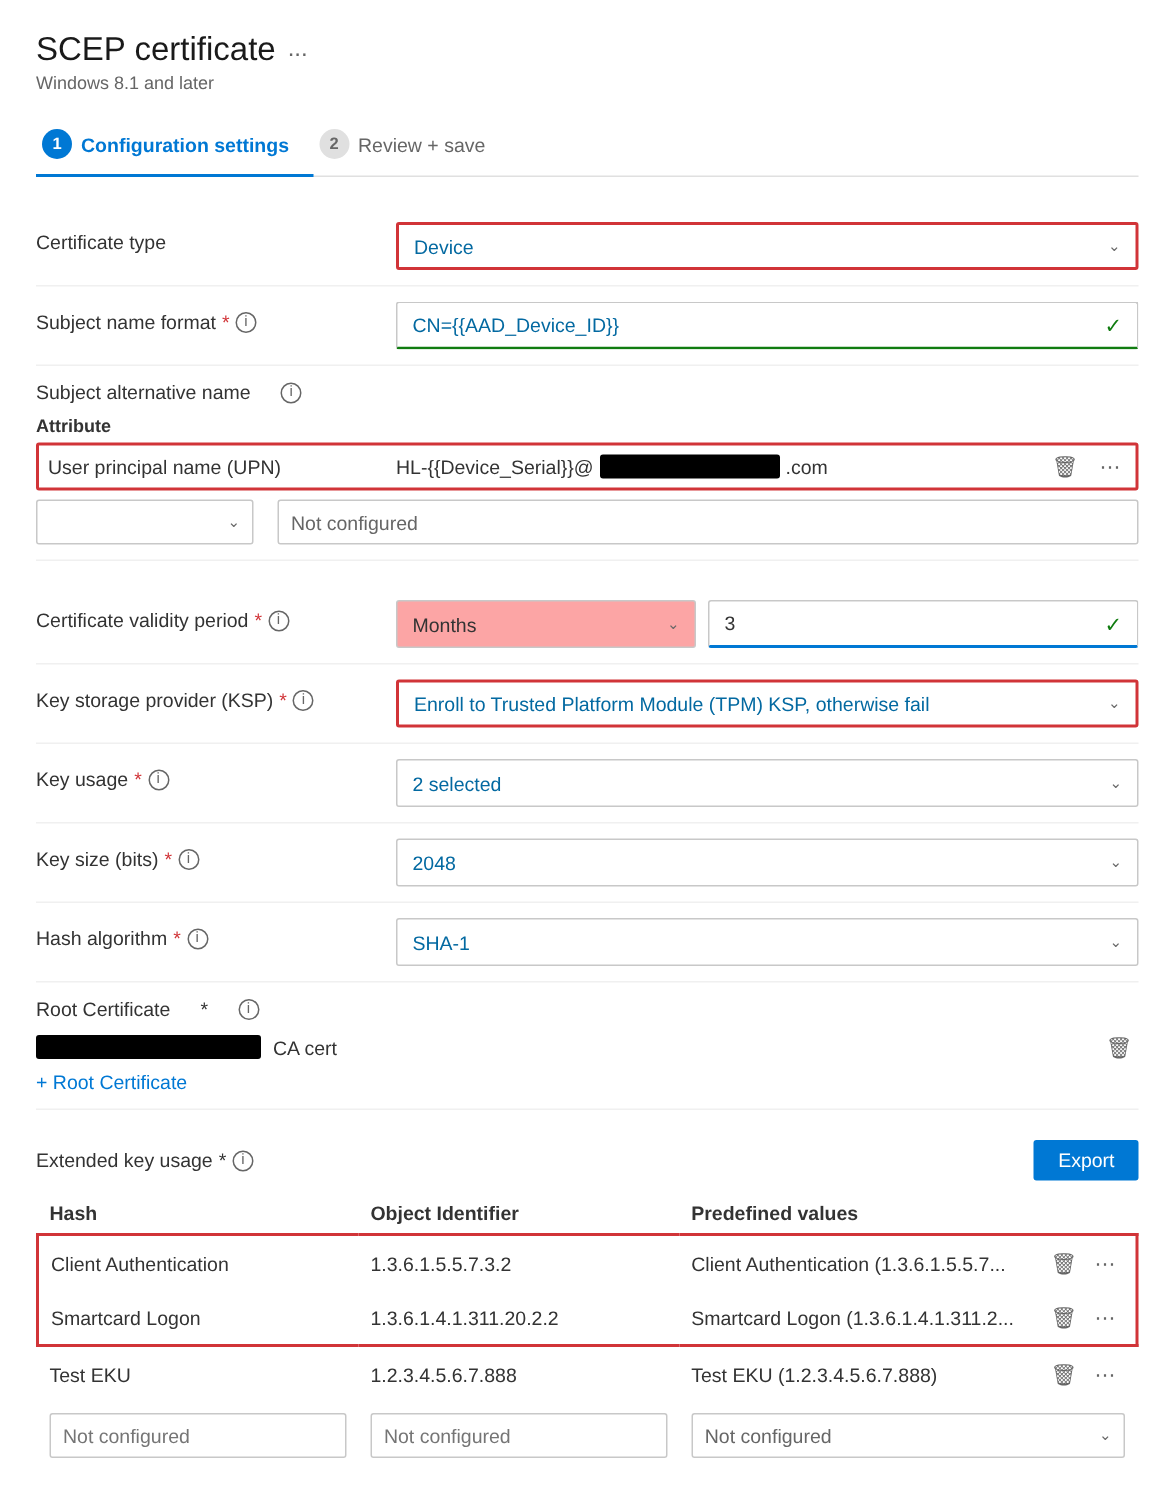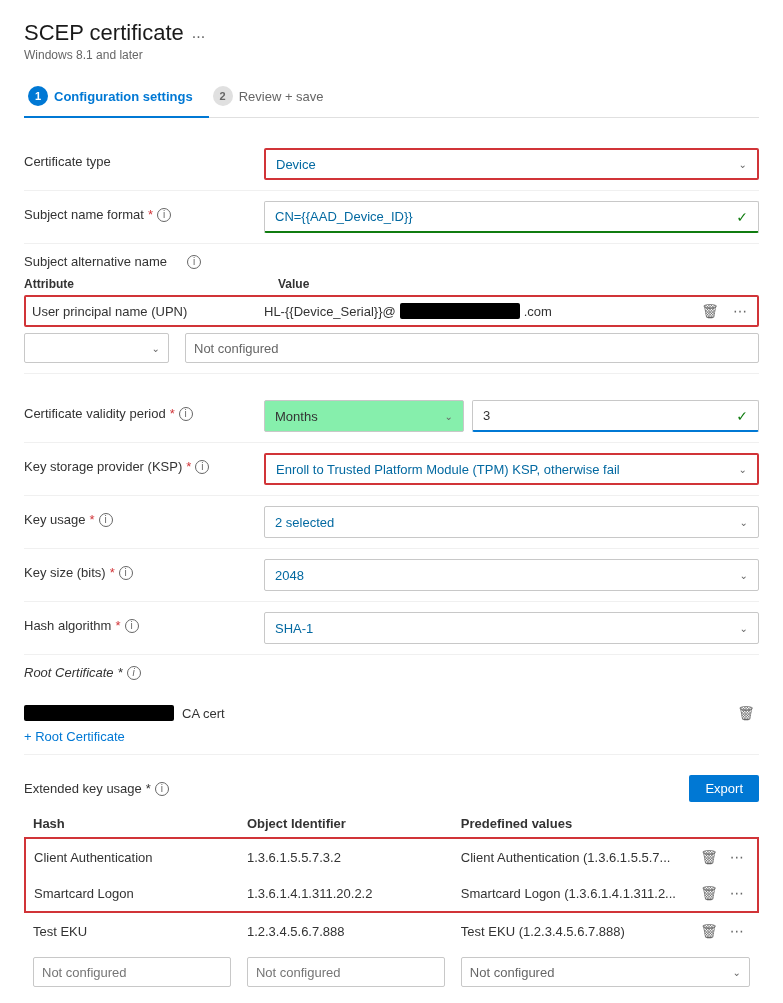--- a/index.html
+++ b/index.html
@@ -140,21 +140,21 @@
       border-bottom: 1px solid #f0f0f0;
     }
     .san-label-row {
       display: flex;
       align-items: center;
       gap: 20px;
       margin-bottom: 8px;
     }
     .san-table-header {
       display: flex;
-      gap: 24px;
+      gap: 12px;
       padding: 0 0 4px 0;
     }
     .san-col-attr {
       width: 230px;
       font-size: 12px;
       font-weight: 600;
       color: #333;
     }
     .san-col-val {
       flex: 1;
@@ -231,21 +231,21 @@
       gap: 8px;
     }
     .validity-months {
       width: 200px;
       display: flex;
       align-items: center;
       justify-content: space-between;
       border: 1px solid #c8c8c8;
       border-radius: 2px;
       padding: 5px 10px;
-      background: #86efac;
+      background: #fca5a5;
       cursor: pointer;
       height: 32px;
     }
     .validity-number {
       flex: 1;
       display: flex;
       align-items: center;
       justify-content: space-between;
       border: 1px solid #c8c8c8;
       border-bottom: 2px solid #0078d4;
@@ -384,21 +384,20 @@
     </div>
   </div>
 
   <div class="san-section">
     <div class="san-label-row">
       <span>Subject alternative name</span>
       <span class="info-icon">i</span>
     </div>
     <div class="san-table-header">
       <div class="san-col-attr">Attribute</div>
-      <div class="san-col-val">Value</div>
     </div>
 
     <div class="san-row">
       <div class="san-attr-field">User principal name (UPN)</div>
       <div class="san-val-field">
         <span>HL-{{Device_Serial}}@</span>
         <span class="redacted-box" style="width:120px;"></span>
         <span>.com</span>
       </div>
       <div class="san-actions">
@@ -486,21 +485,21 @@
     </div>
     <div class="form-control">
       <div class="dropdown">
         <span class="dropdown-value">SHA-1</span>
         <span class="chevron-down">⌄</span>
       </div>
     </div>
   </div>
 
   <div class="form-row" style="flex-direction:column; align-items:flex-start;">
-    <div style="display:flex; align-items:center; gap:4px; margin-bottom:23px;font-style:italic;">
+    <div style="display:flex; align-items:center; gap:20px; margin-bottom:8px;">
       <span>Root Certificate</span>
       <span class="required"> *</span>
       <span class="info-icon">i</span>
     </div>
     <div style="display:flex; align-items:center; width:100%; gap:8px;">
       <span class="redacted-box" style="width:150px; height:16px;"></span>
       <span>CA cert</span>
       <span style="flex:1;"></span>
       <button class="icon-btn">🗑</button>
     </div>

